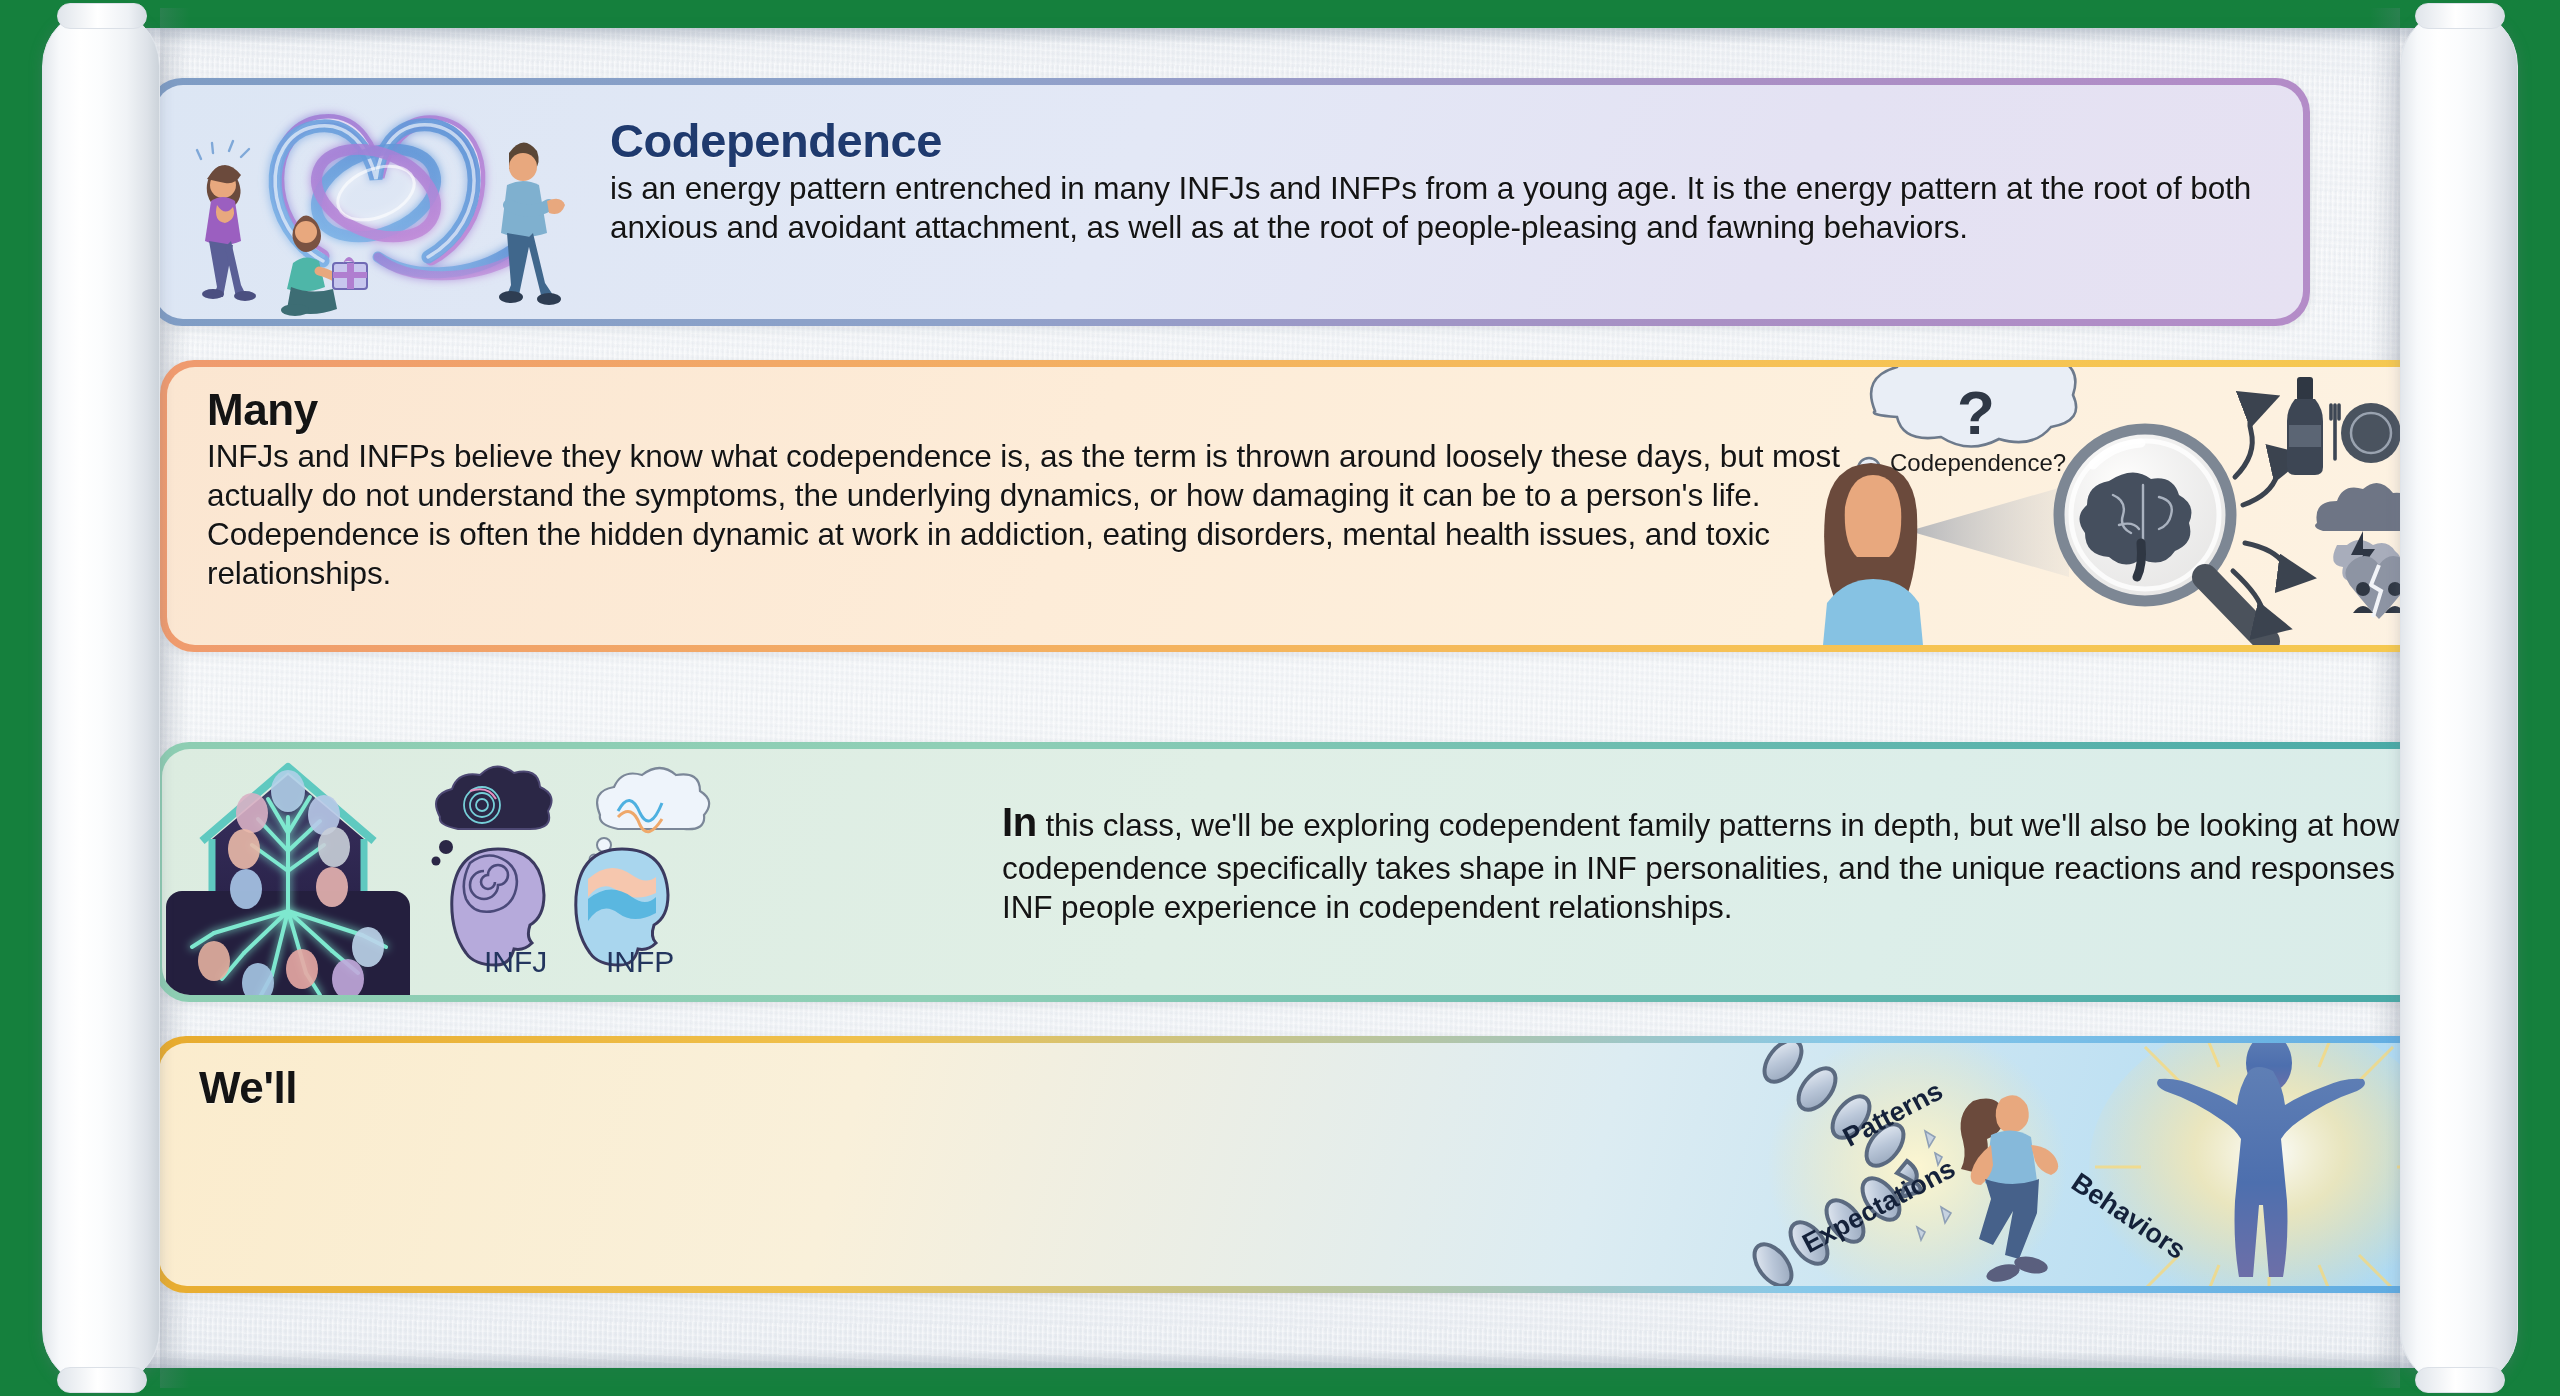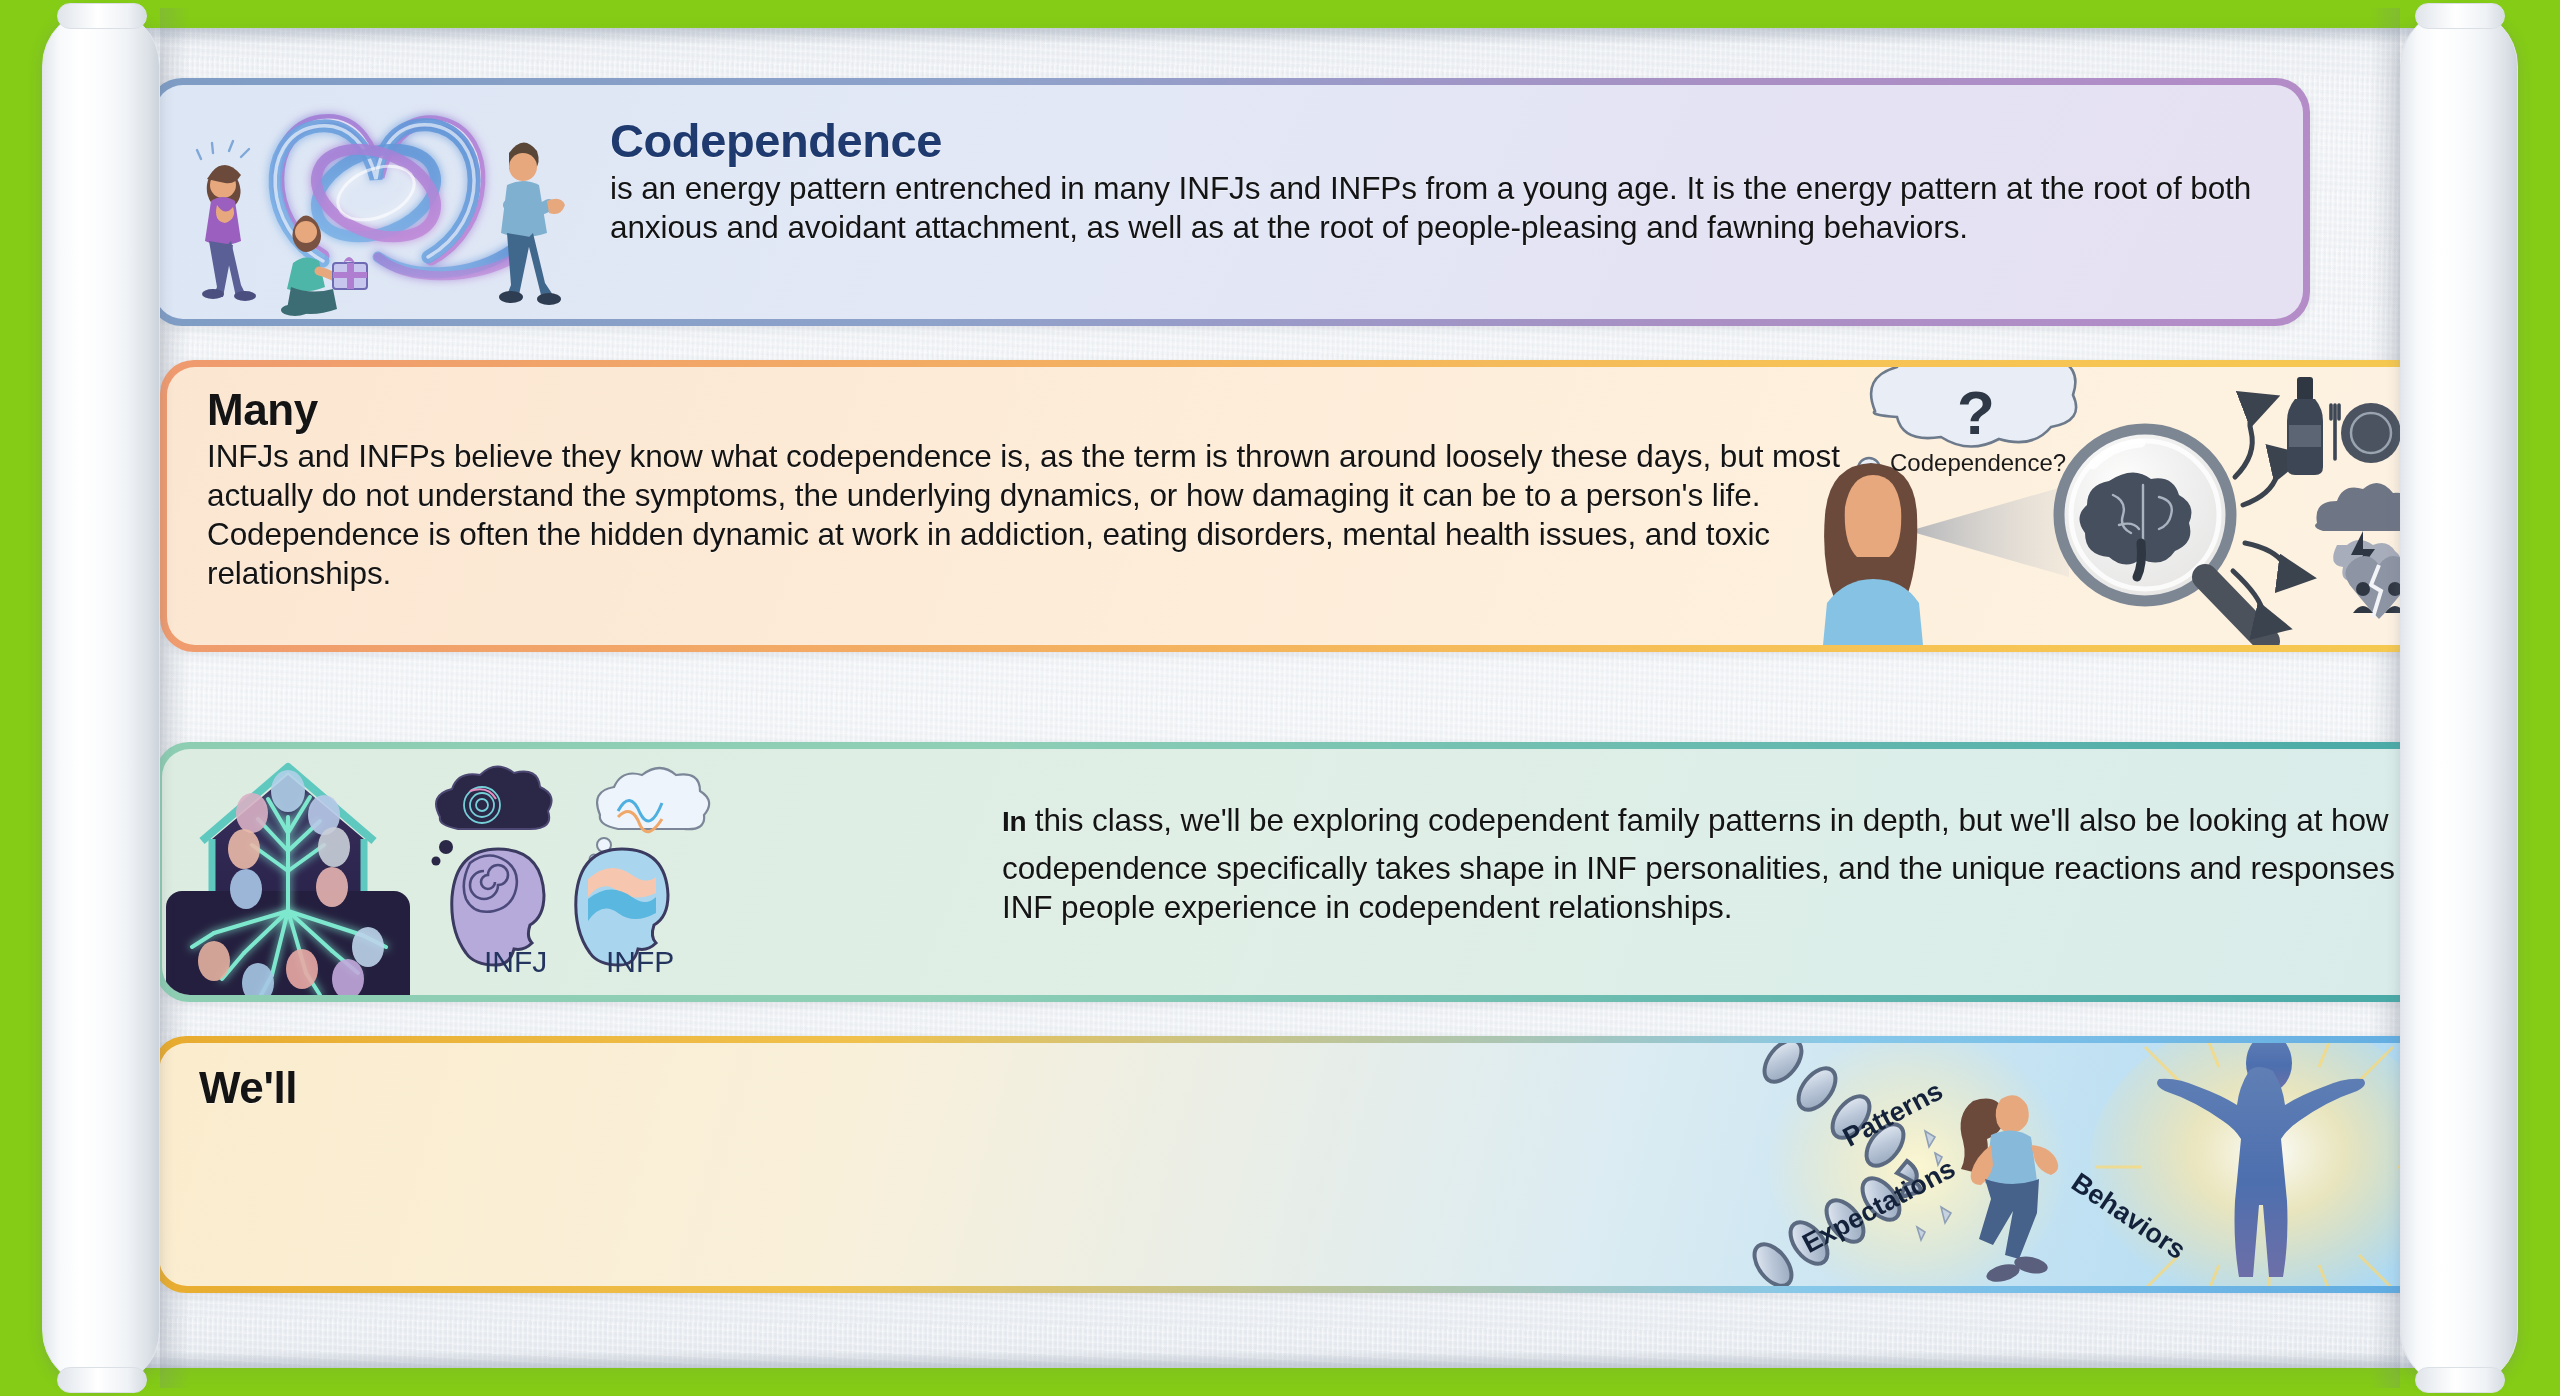--- a/index.html
+++ b/index.html
@@ -10,21 +10,21 @@
     height: 1396px;
     overflow: hidden;
     background: #fdfdfc;
     font-family: "Liberation Sans", sans-serif;
   }
 
   #stage {
     position: relative;
     width: 2560px;
     height: 1396px;
-    background: #84cc16;
+    background: #15803d;
   }
 
   
   .paper {
     position: absolute;
     left: 100px;
     top: 28px;
     width: 2360px;
     height: 1340px;
     background:
@@ -101,21 +101,21 @@
     letter-spacing: -0.1px;
     text-shadow: 0 1px 1px rgba(255,255,255,0.55);
   }
   .lead {
     display: block;
     font-size: 44px;
     line-height: 54px;
     font-weight: 700;
     letter-spacing: -0.4px;
   }
-  .lead.inline { display: inline; font-size: 28px; }
+  .lead.inline { display: inline; font-size: 40px; }
 
   
   #panel1 { left: 148px; top: 78px; width: 2162px; height: 248px;
             background: linear-gradient(100deg,#7e9cc4 0%,#8ea2ca 38%,#a98fc4 72%,#b48cc8 100%); }
   #panel1 .panel-inner { background: linear-gradient(115deg,#dce6f4 0%,#e3e8f6 45%,#e4e2f3 75%,#e6e1f2 100%); }
   #panel1 .panel-text { left: 455px; top: 28px; width: 1660px; }
   #panel1 .lead { color: #1f3a6e; font-size: 47px; line-height: 56px; }
 
   
   #panel2 { left: 160px; top: 360px; width: 2310px; height: 292px;

